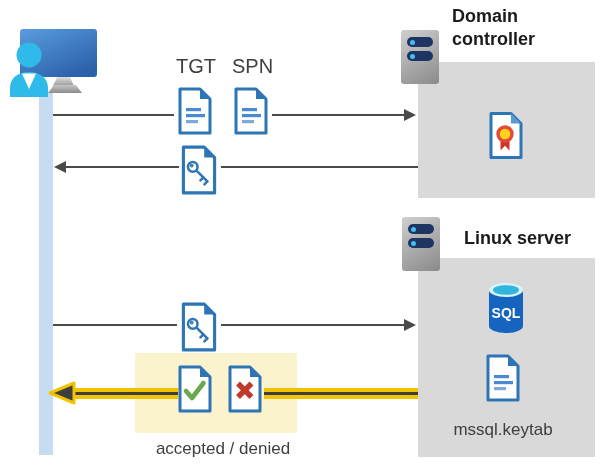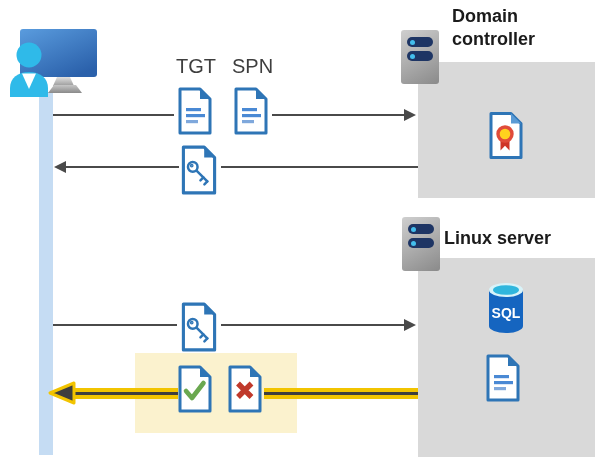--- a/index.html
+++ b/index.html
@@ -138,43 +138,45 @@
     <path d="M4 3 H24 L34 13 V47 H4 Z" fill="#ffffff" stroke="#2e75b6" stroke-width="3" stroke-linejoin="round"></path>
     <path d="M24 3 V13 H34 Z" fill="#5b9bd5"></path>
     <path d="M13.5 27 V40 L18 35.3 L22.5 40 V27 Z" fill="#ce3427"></path>
     <circle cx="18" cy="23.5" r="7" fill="#ffd21e" stroke="#e04b3a" stroke-width="3.4"></circle>
   </svg>
 
   <div class="abs server" style="left:402px;top:217px;">
     <div class="pill p1"></div>
     <div class="pill p2"></div>
   </div>
-  <div class="abs node-label" style="left:444px;top:227px;">Linux server</div>
+  <div class="abs node-label" style="left:464px;top:227px;">Linux server</div>
 
   <svg class="abs" style="left:486px;top:281px;" width="40" height="54" viewBox="0 0 40 54">
     <path d="M3 9 L3 45 A17 7 0 0 0 37 45 L37 9 Z" fill="#1565c0"></path>
     <ellipse cx="20" cy="9" rx="17" ry="7" fill="#d8f3f9"></ellipse>
     <ellipse cx="20" cy="9" rx="13" ry="4.8" fill="#30b6dd"></ellipse>
     <text x="20" y="37" text-anchor="middle" font-size="14" font-weight="bold" fill="#ffffff" font-family="Liberation Sans, sans-serif">SQL</text>
   </svg>
 
   <svg class="abs" style="left:484px;top:353px;" width="38" height="50" viewBox="0 0 38 50">
     <path d="M4 3 H24 L34 13 V47 H4 Z" fill="#ffffff" stroke="#2e75b6" stroke-width="3" stroke-linejoin="round"></path>
     <path d="M24 3 V13 H34 Z" fill="#2e75b6"></path>
     <rect x="10" y="22" width="15" height="3.2" fill="#4a89d4"></rect>
     <rect x="10" y="28" width="19" height="3.2" fill="#4a89d4"></rect>
     <rect x="10" y="34" width="12" height="3.2" fill="#7fa8dc"></rect>
   </svg>
+  <div class="abs big-sub-label" style="left:423px;top:420px;width:160px;">mssql.keytab</div>
 
   <svg class="abs" style="left:176px;top:364px;" width="38" height="50" viewBox="0 0 38 50">
     <path d="M4 3 H24 L34 13 V47 H4 Z" fill="#ffffff" stroke="#2e75b6" stroke-width="3" stroke-linejoin="round"></path>
     <path d="M24 3 V13 H34 Z" fill="#2e75b6"></path>
     <path d="M10 27 L16 34 L27.5 19" stroke="#6aa84f" stroke-width="4.6" fill="none" stroke-linecap="round" stroke-linejoin="round"></path>
   </svg>
 
   <svg class="abs" style="left:226px;top:364px;" width="38" height="50" viewBox="0 0 38 50">
     <path d="M4 3 H24 L34 13 V47 H4 Z" fill="#ffffff" stroke="#2e75b6" stroke-width="3" stroke-linejoin="round"></path>
     <path d="M24 3 V13 H34 Z" fill="#2e75b6"></path>
     <path d="M12 19.5 L25.5 33 M25.5 19.5 L12 33" stroke="#c0392b" stroke-width="5.4" fill="none"></path>
   </svg>
 
+  <div class="abs big-sub-label" style="left:133px;top:439px;width:180px;">accepted / denied</div>
 
 </div>
 
 </body></html>

